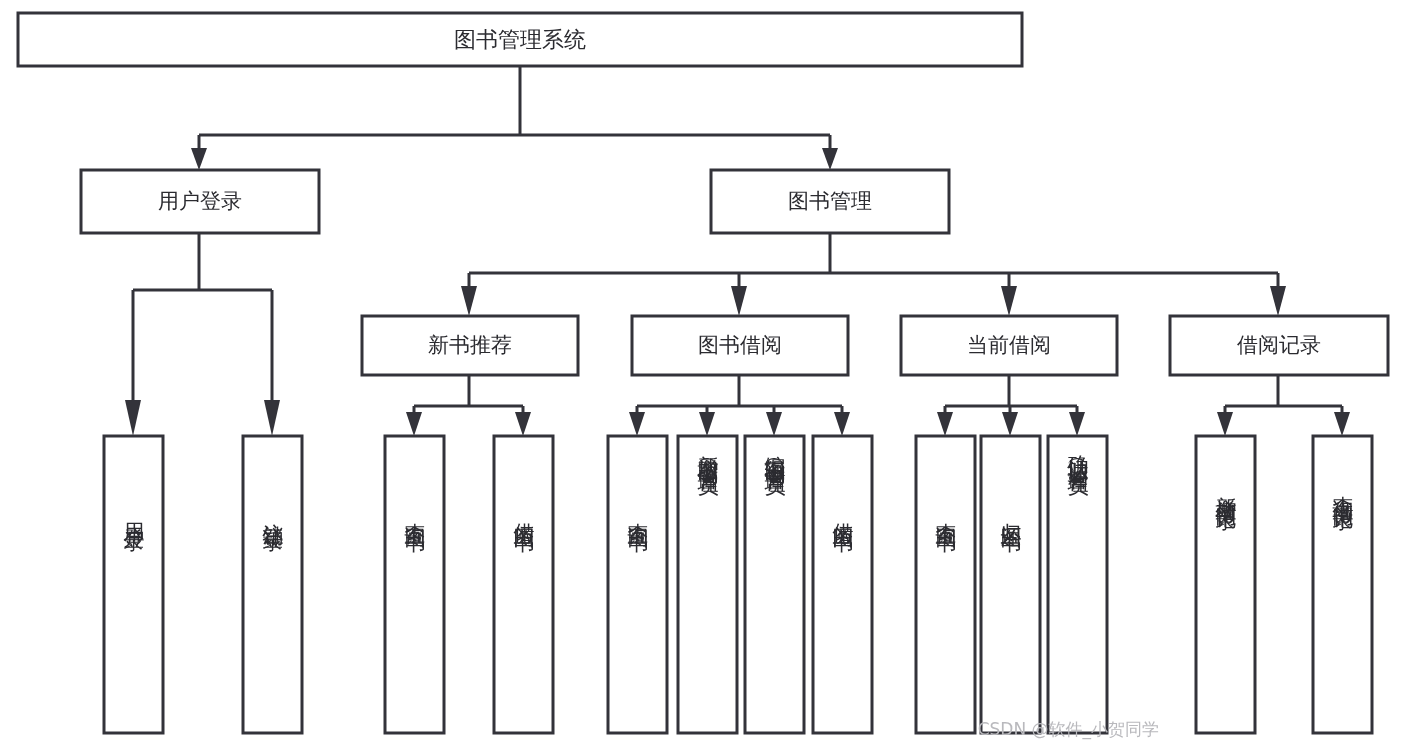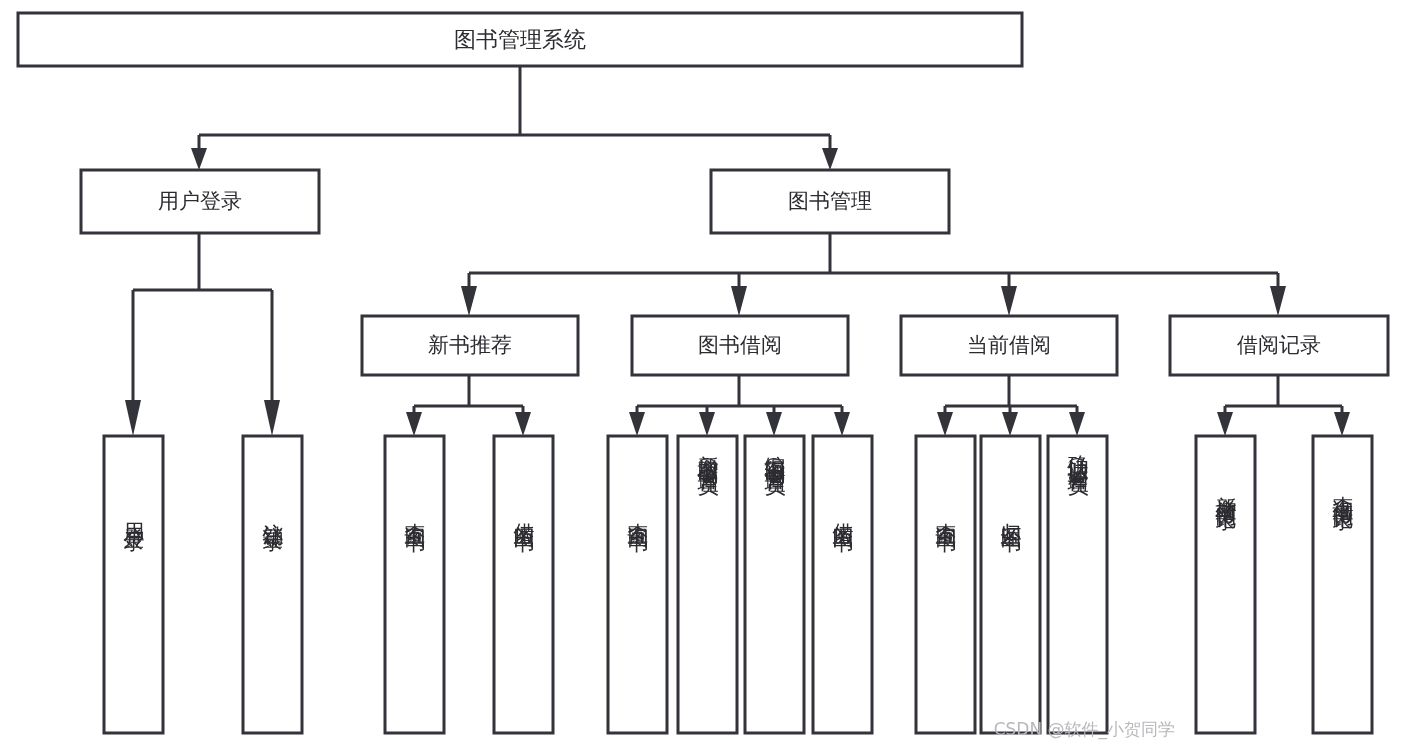--- a/index.html
+++ b/index.html
@@ -55,21 +55,21 @@
     font-family: "DejaVu Sans", "Liberation Sans", sans-serif;
     font-size: 21px;
     fill: #2b2b30;
     text-anchor: middle;
     writing-mode: vertical-rl;
     glyph-orientation-vertical: 0;
     letter-spacing: 3px;
   }
   .watermark {
     position: absolute;
-    right: 8px;
+    right: 24px;
     bottom: 6px;
     font-family: "DejaVu Sans", "Liberation Sans", sans-serif;
     font-size: 17px;
     color: #b9b9bd;
     white-space: nowrap;
     pointer-events: none;
   }
 </style>
 </head>
 <body>

